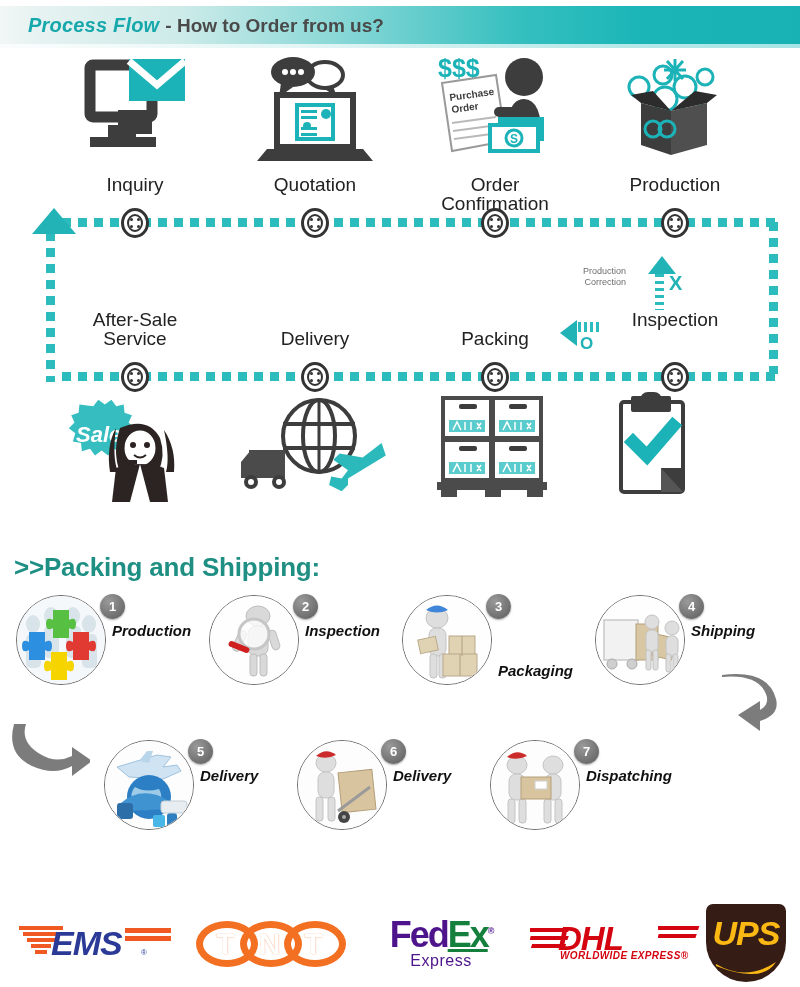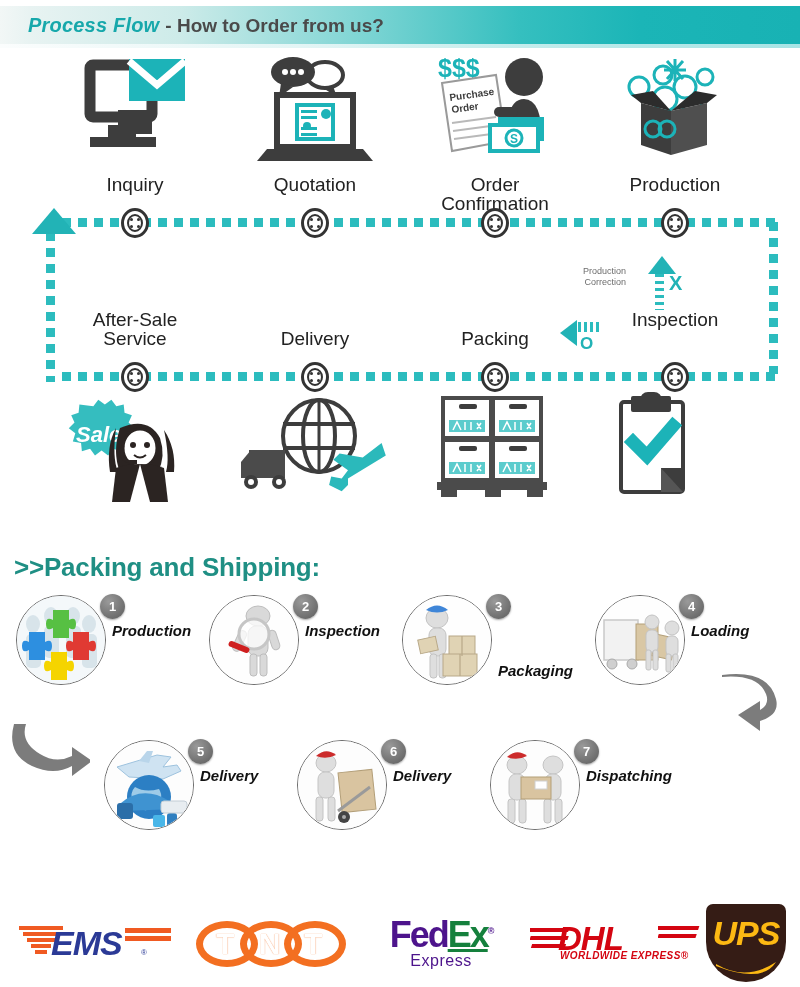--- a/index.html
+++ b/index.html
@@ -497,21 +497,21 @@
         <rect x="50" y="54" width="5" height="20" rx="2"></rect>
           <rect x="57" y="54" width="5" height="20" rx="2"></rect>
         <ellipse cx="76" cy="32" rx="7" ry="7"></ellipse>
           <rect x="70" y="40" width="12" height="20" rx="5"></rect>
         <rect x="70" y="58" width="5" height="18" rx="2"></rect>
           <rect x="77" y="58" width="5" height="18" rx="2"></rect>
       </g>
     </svg>
   </div>
   <div class="ps-num" style="left:679px;top:594px;">4</div>
-  <div class="ps-label" style="left:691px;top:622px;">Loading</div>
+  <div class="ps-label" style="left:691px;top:622px;">Shipping</div>
 </div>
 
 <div class="curve-arrow" style="left:718px;top:665px;">
   <svg width="70" height="80" viewBox="0 0 70 80">
     <path d="M4 10 q46,-6 54,24 q4,16 -16,22 l0,10 l-22,-16 l22,-14 l0,9 q10,-6 6,-16 q-8,-20 -44,-17 z" fill="#7c7c7c"></path>
   </svg>
 </div>
 
 <div class="curve-arrow" style="left:10px;top:718px;">
   <svg width="80" height="80" viewBox="0 0 80 80">

